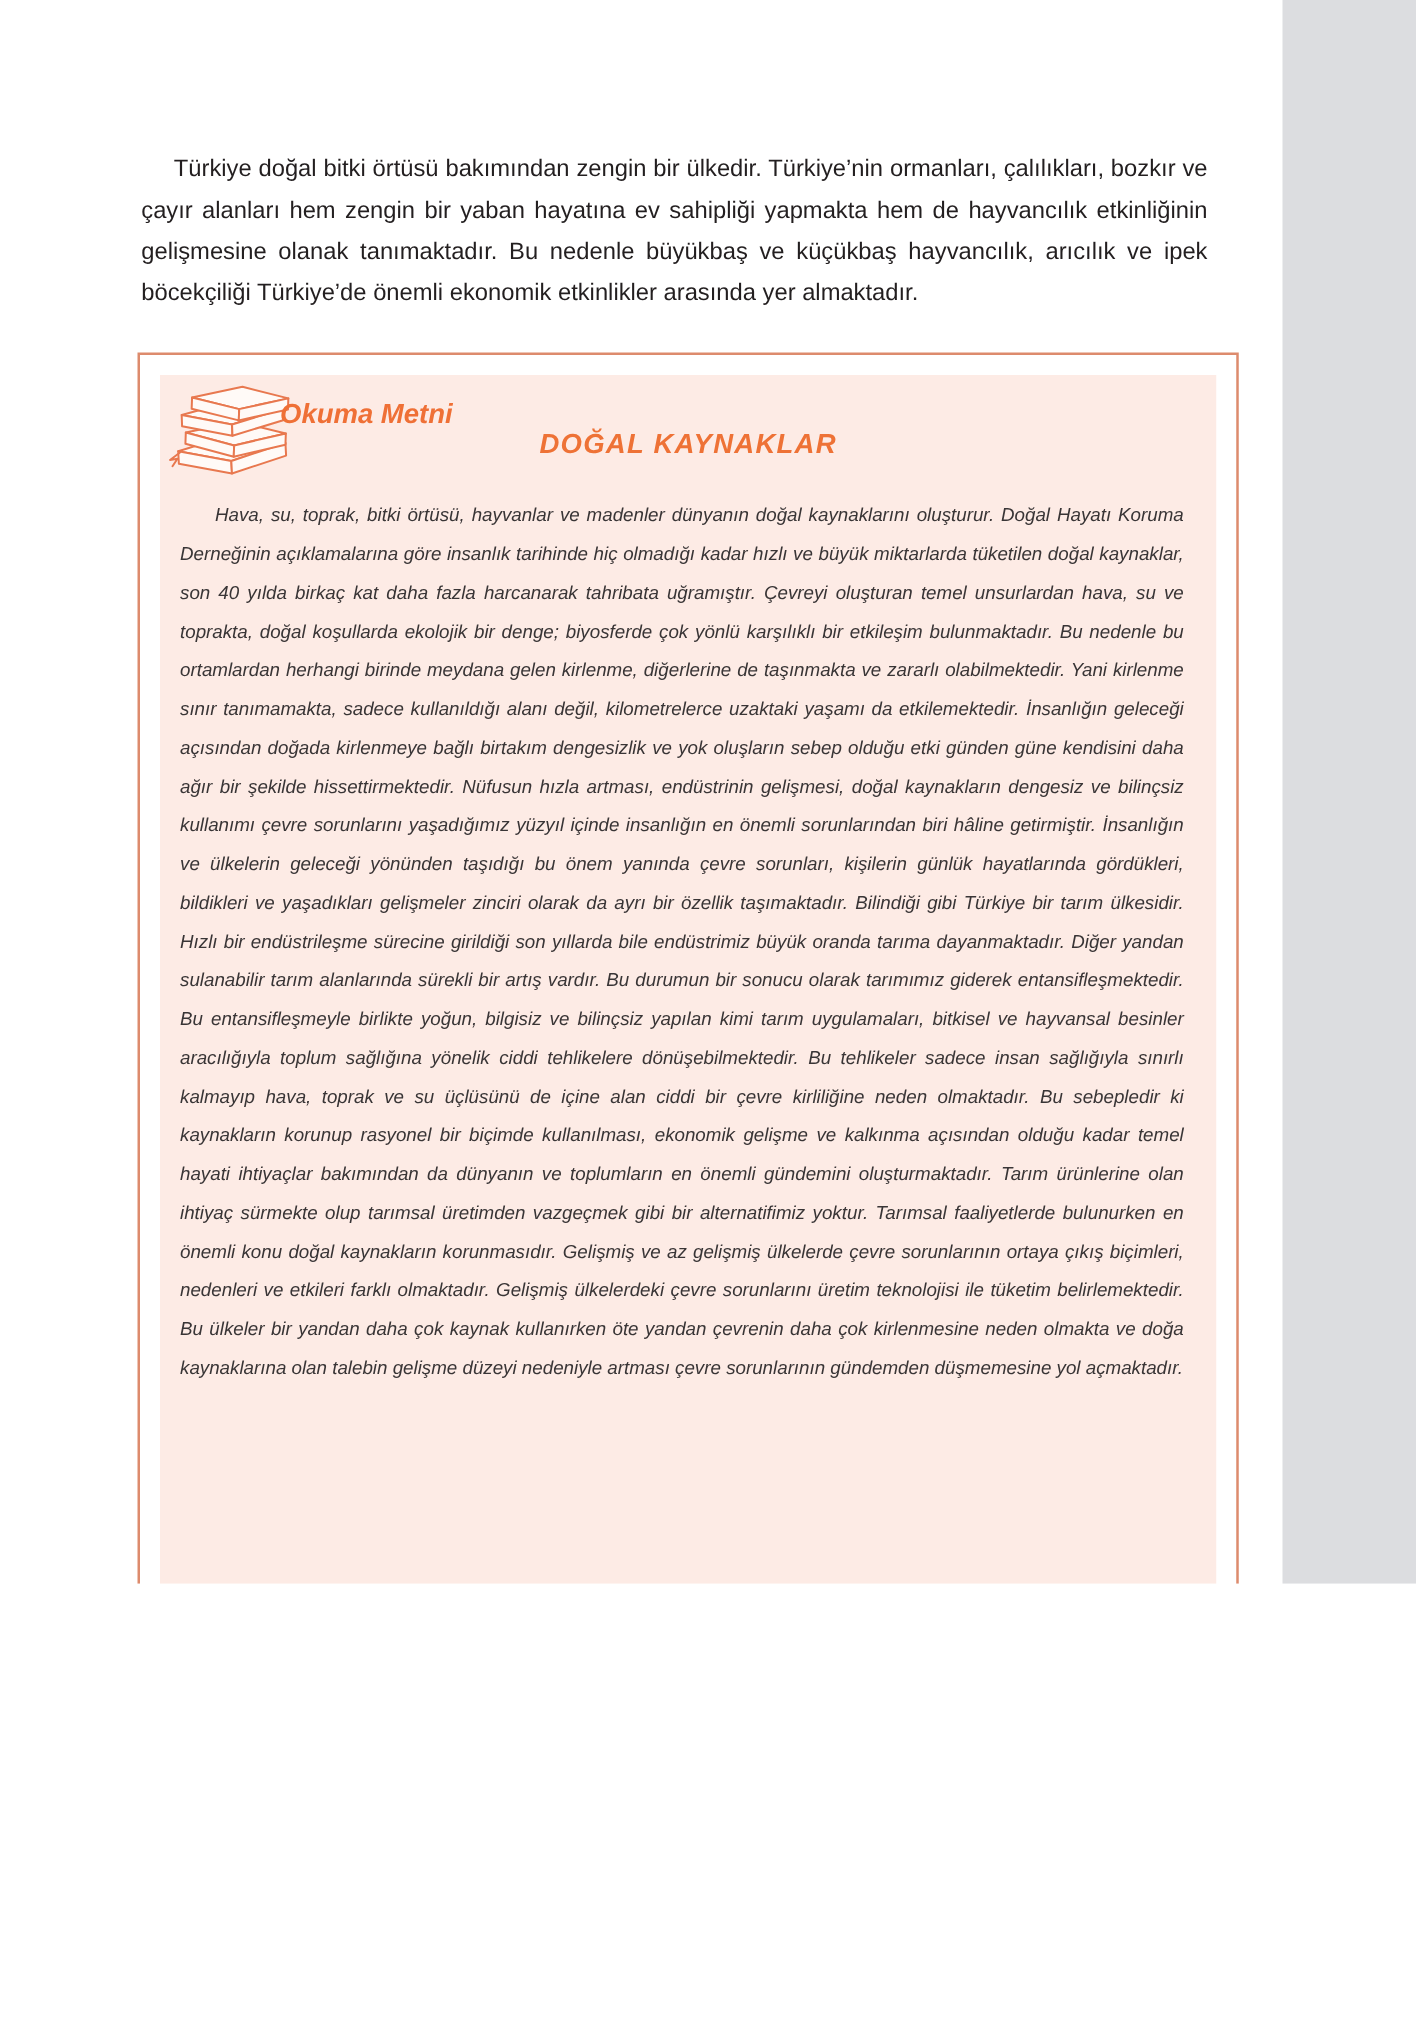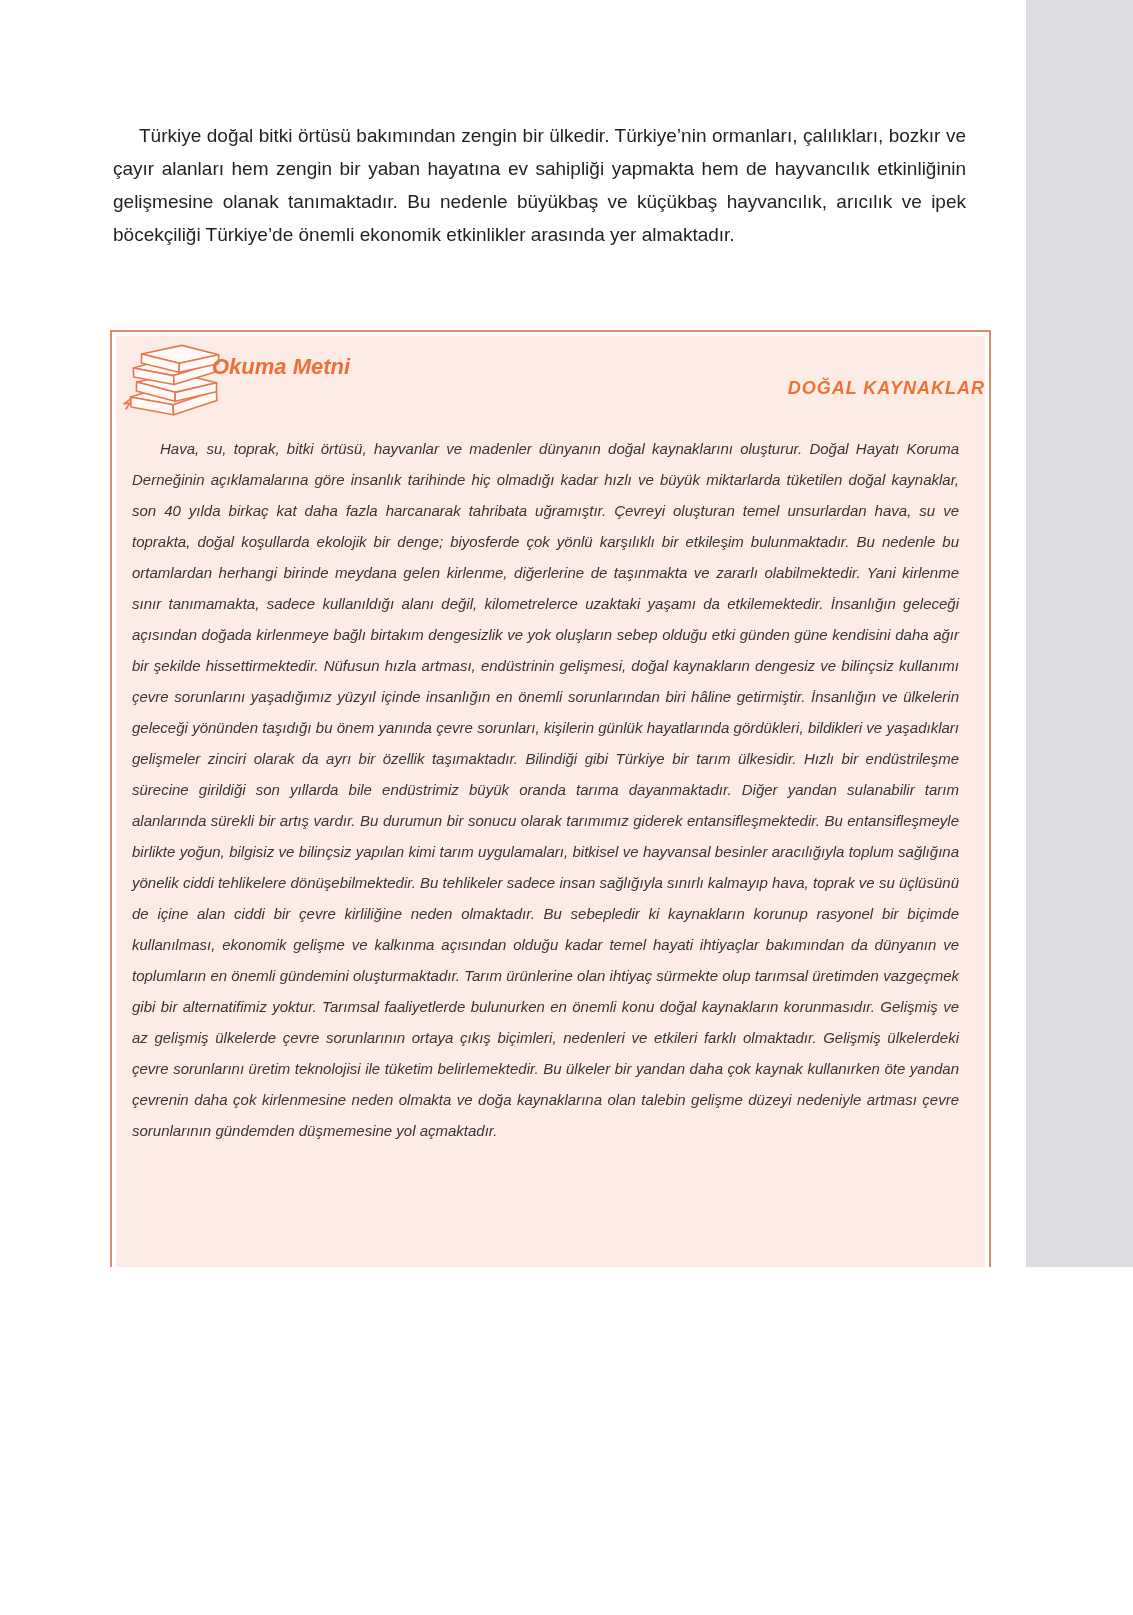--- a/index.html
+++ b/index.html
@@ -33,22 +33,21 @@
   }
   .reading-box {
     position: absolute;
     left: 110px;
     top: 282px;
     width: 881px;
     height: 1100px;
     box-sizing: border-box;
     border: 2px solid #dd8b6d;
     background: #ffffff;
-    padding: 4px;
-    margin-top: 48px;
+    padding: 16px;
   }
   .reading-box-inner {
     position: relative;
     width: 100%;
     height: 100%;
     box-sizing: border-box;
     background: #fdebe5;
   }
   .books-icon {
     position: absolute;
@@ -64,22 +63,22 @@
     font-size: 22px;
     font-weight: bold;
     font-style: italic;
     color: #ef7036;
   }
   .box-title {
     position: absolute;
     left: 0;
     right: 0;
     top: 42px;
-    text-align: right;
-    font-size: 18px;
+    text-align: center;
+    font-size: 22px;
     font-weight: bold;
     font-style: italic;
     letter-spacing: 1px;
     color: #ee7236;
   }
   .box-body {
     position: absolute;
     left: 16px;
     right: 26px;
     top: 82px;

